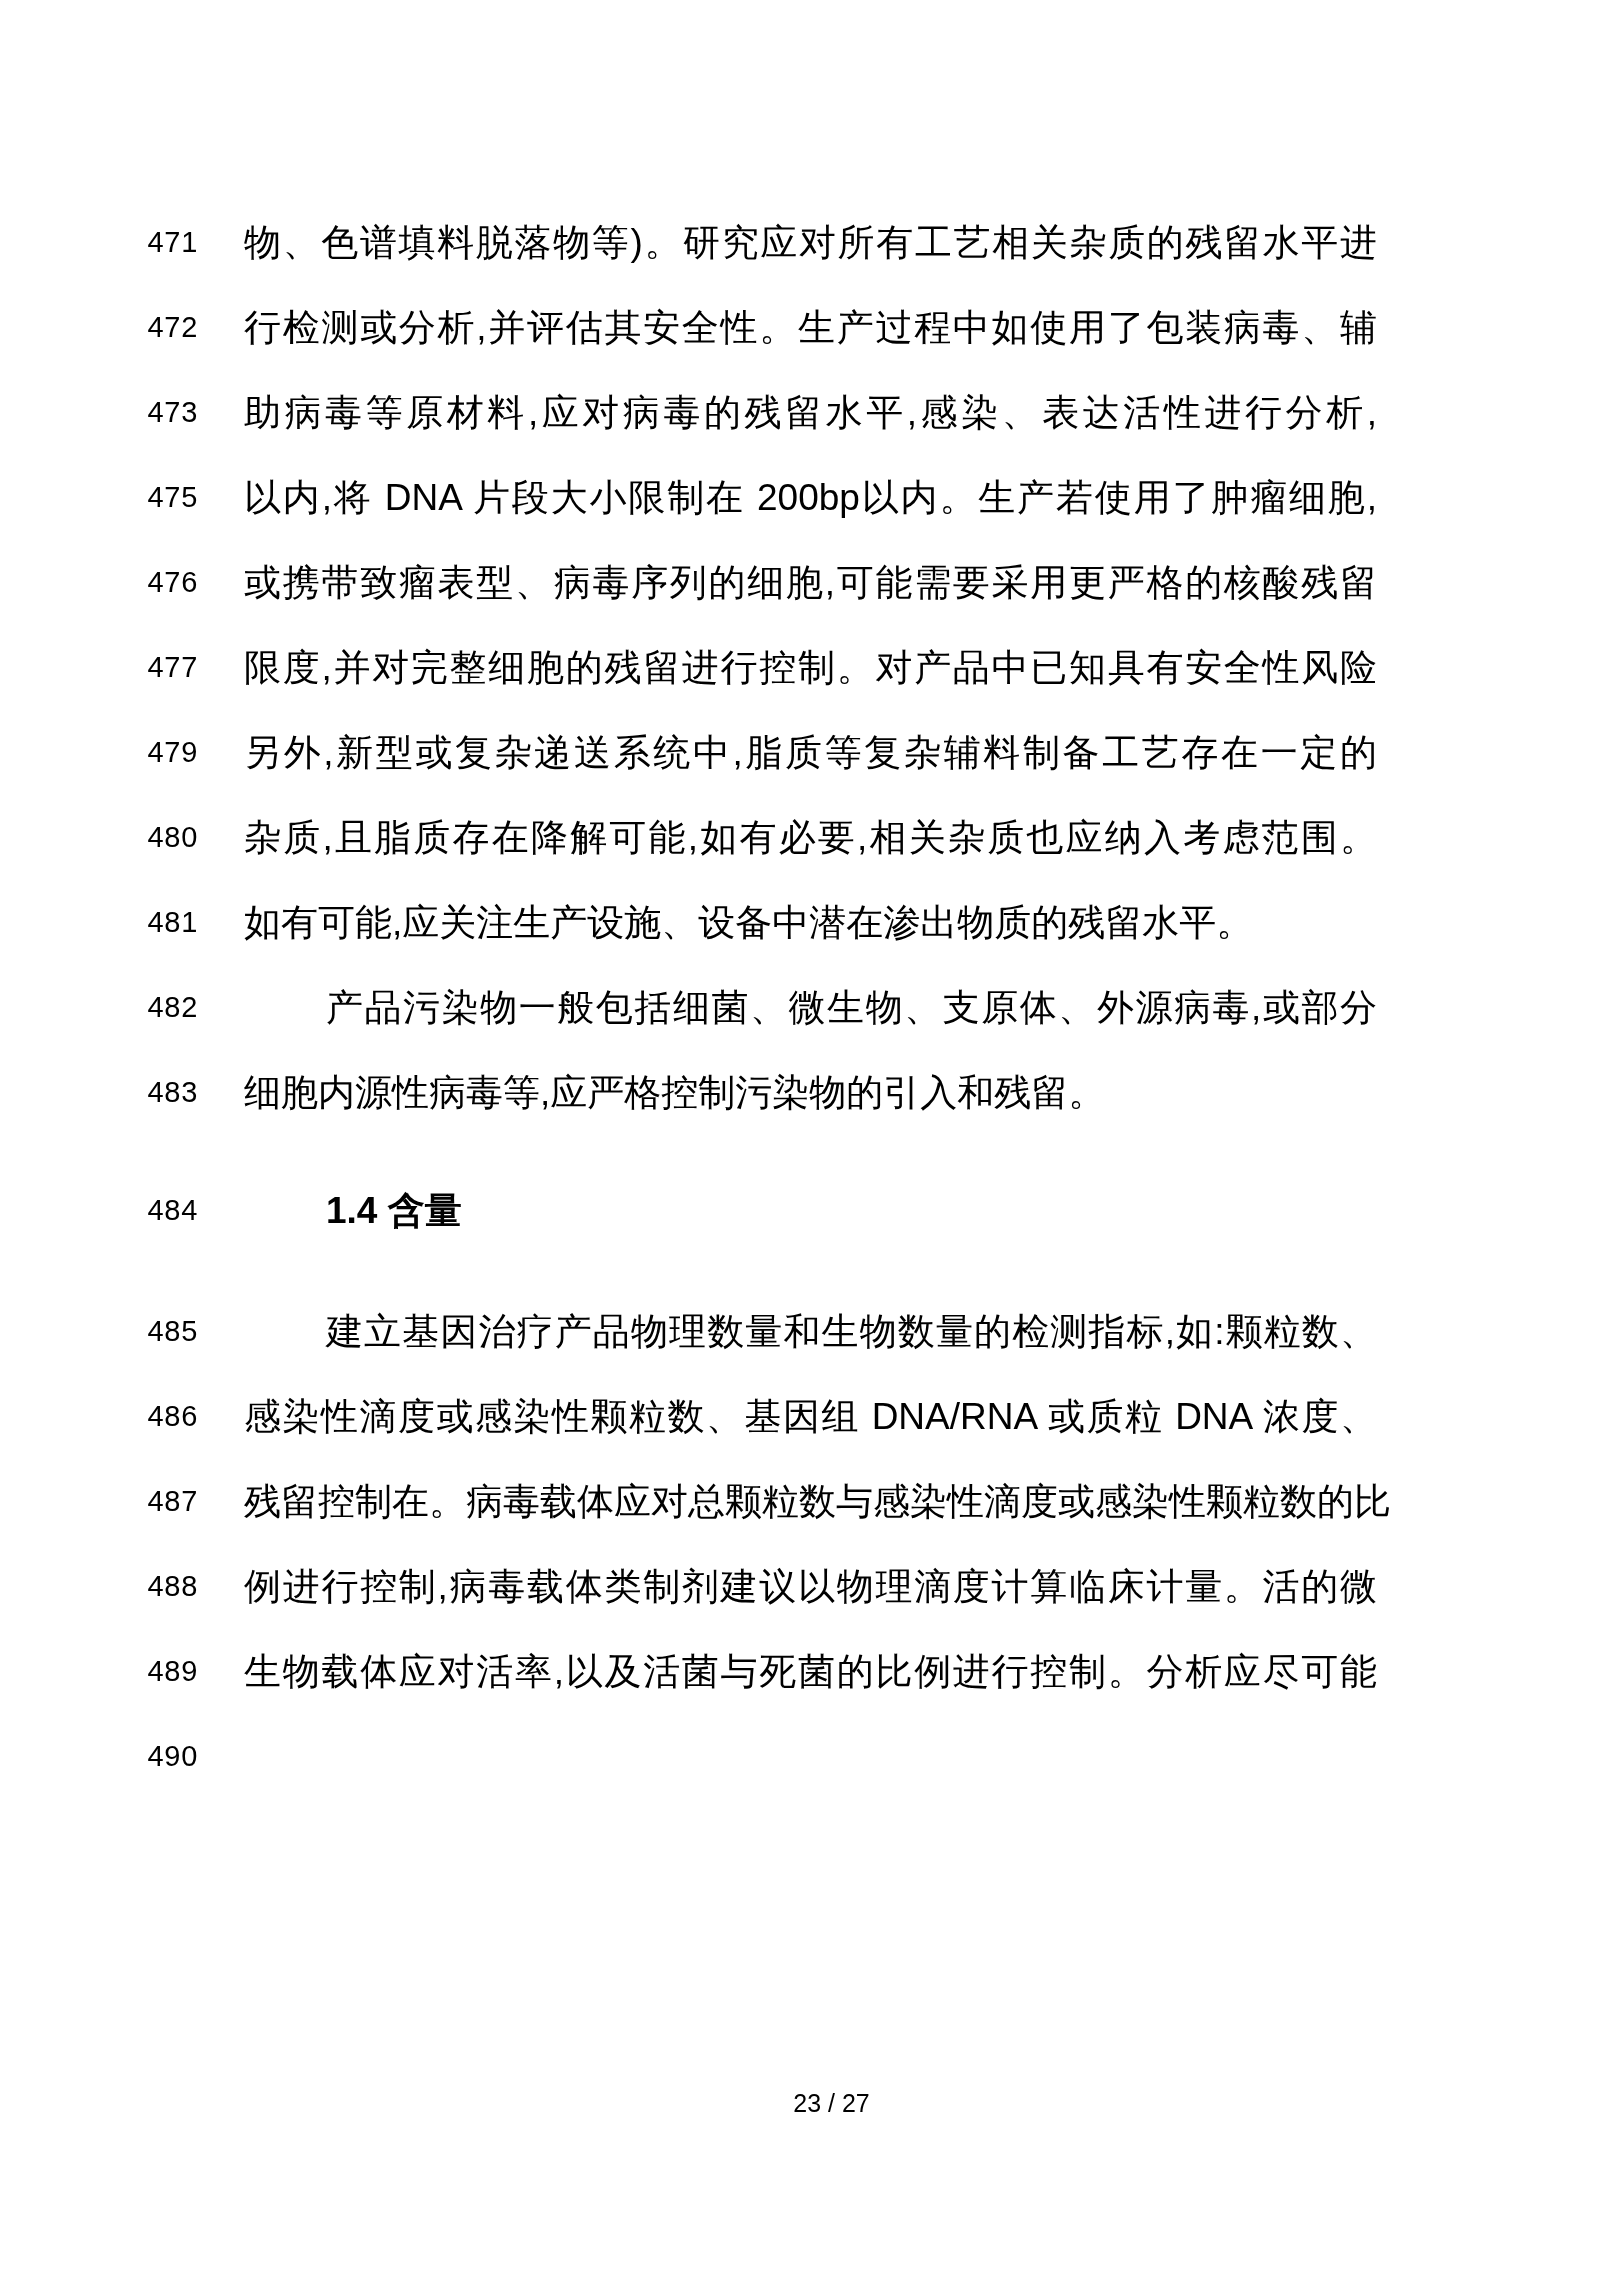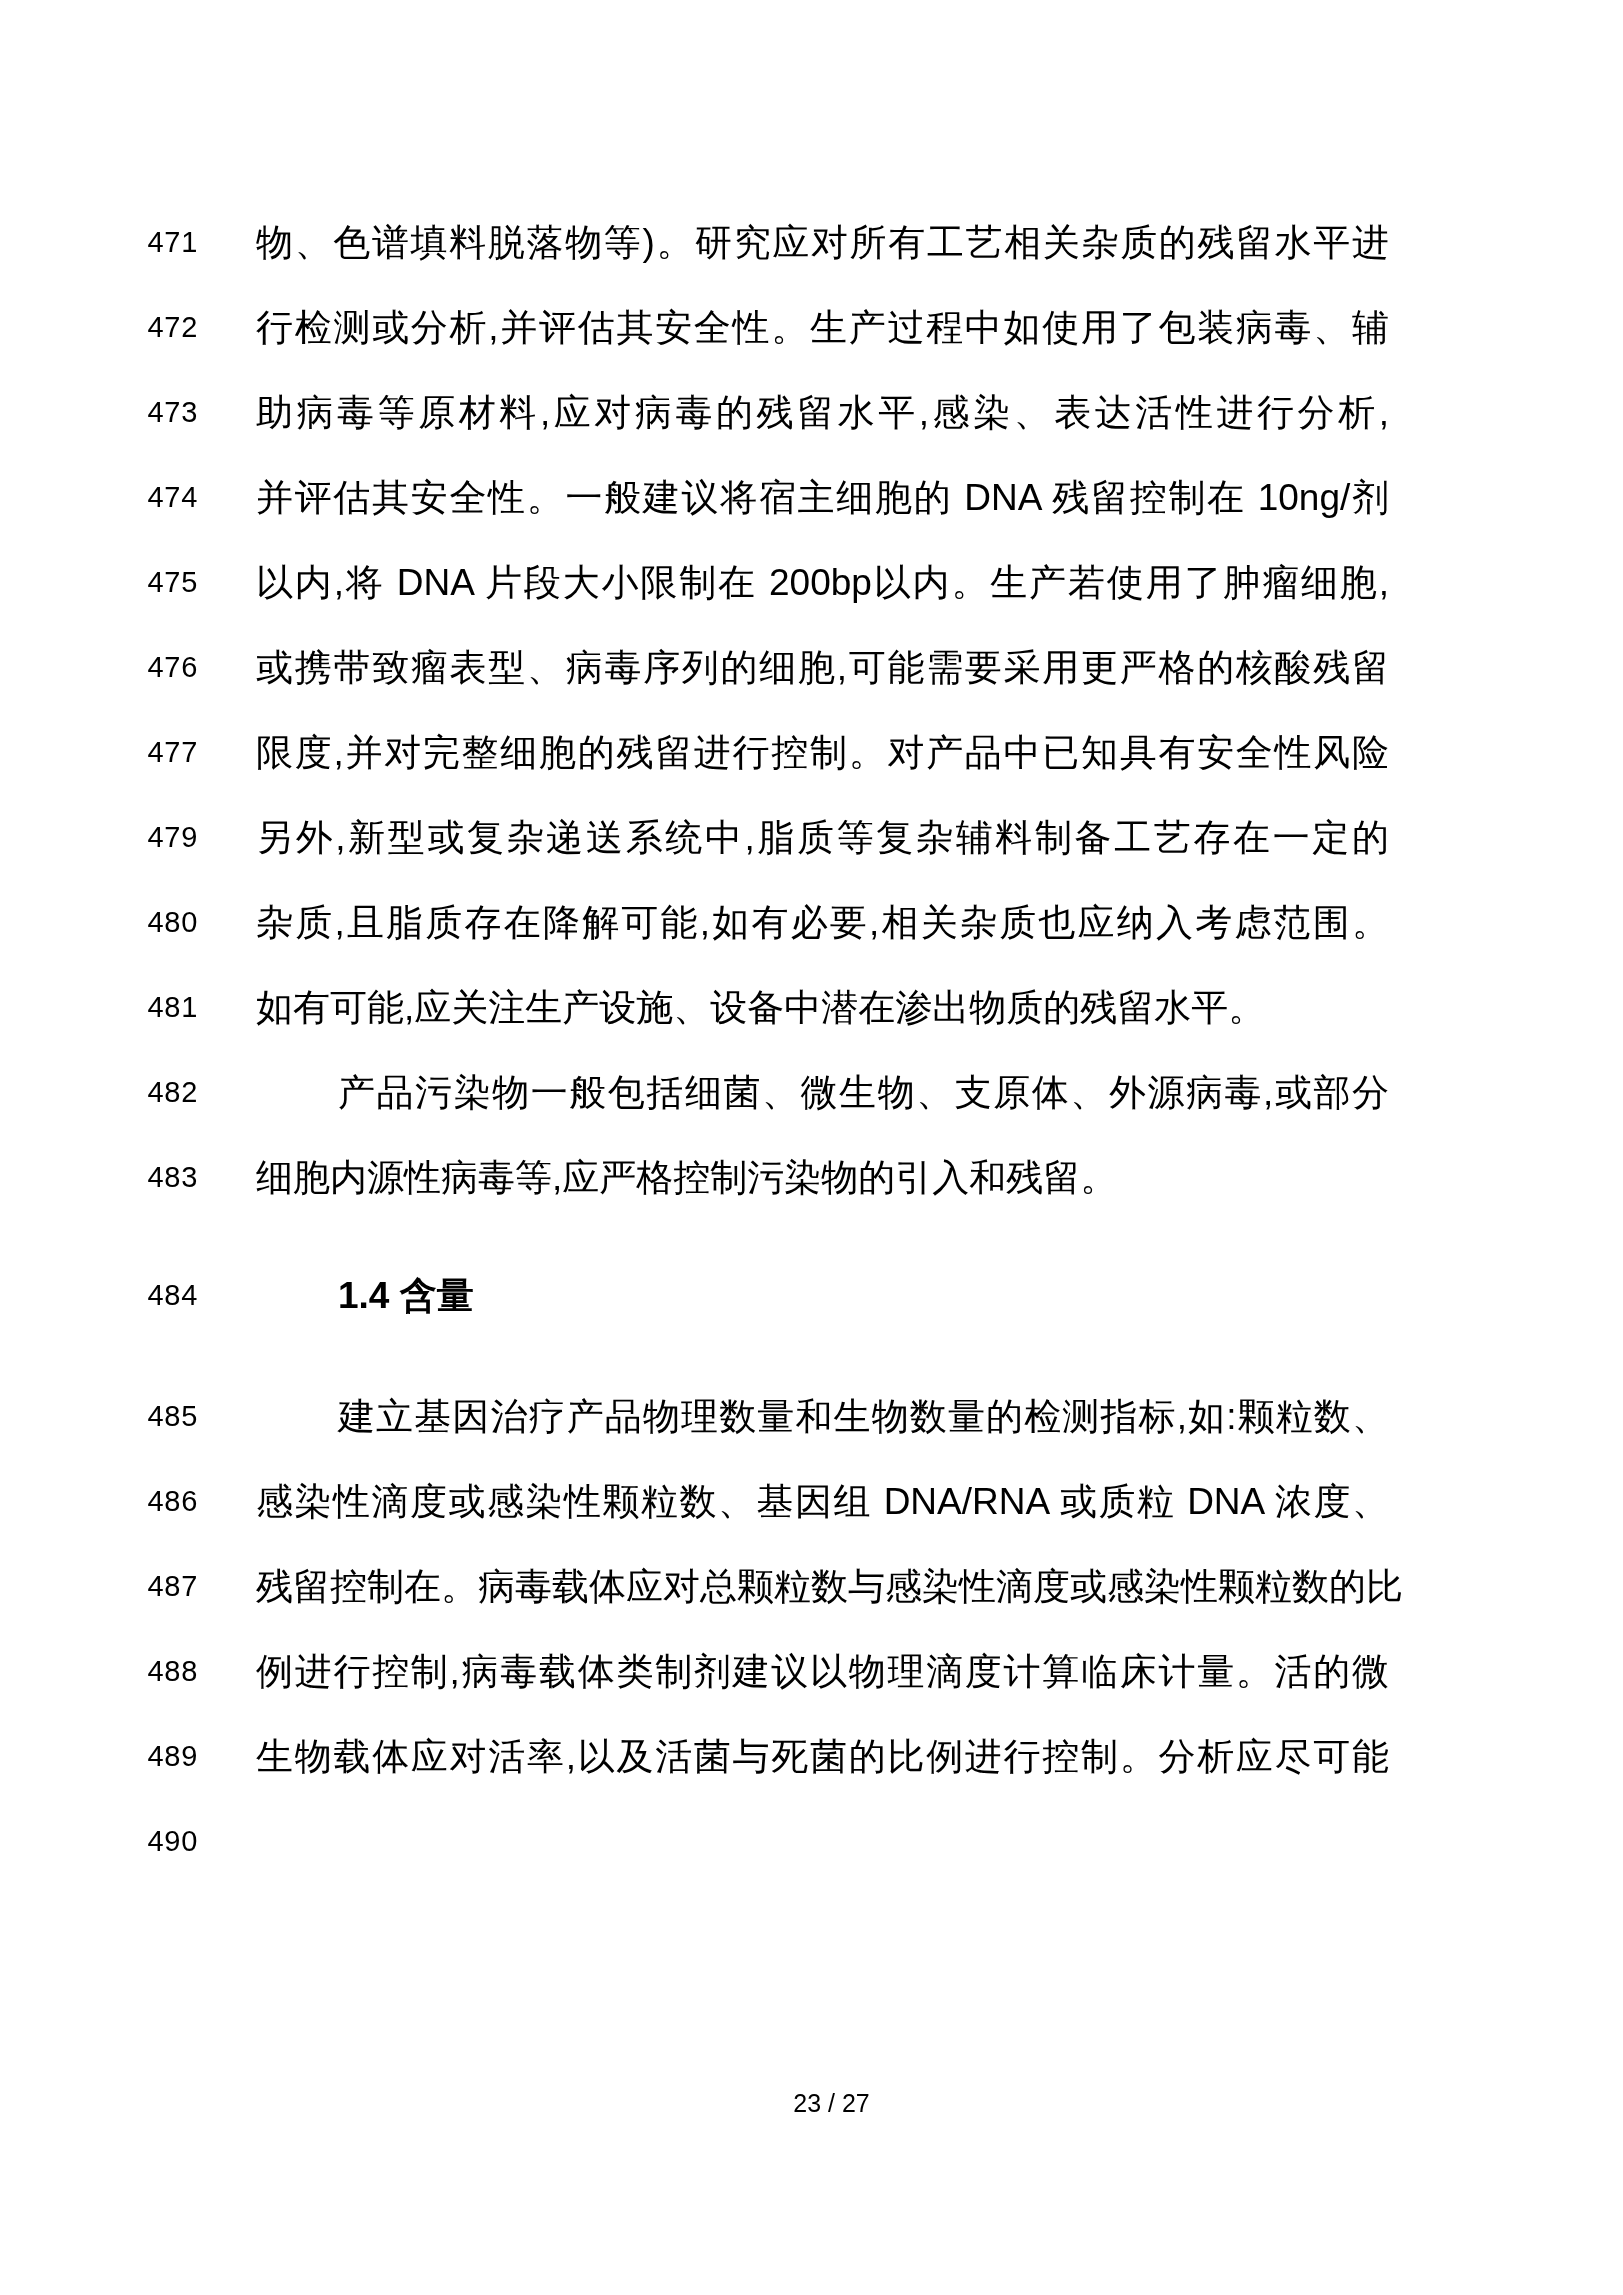--- a/index.html
+++ b/index.html
@@ -34,21 +34,21 @@
     top: 0;
     width: 198px;
     height: 85px;
     line-height: 85px;
     font-size: 29px;
     text-align: right;
     letter-spacing: 0.7px;
   }
   .row .text {
     position: absolute;
-    left: 256px;
+    left: 244px;
     top: 0;
     width: 1133px;
     height: 85px;
     line-height: 85px;
     font-size: 37px;
     text-align: justify;
     white-space: nowrap;
   }
   
   .row.justify .text {
@@ -94,24 +94,20 @@
         <span class="num">471</span>
         <div class="text">物、色谱填料脱落物等)。研究应对所有工艺相关杂质的残留水平进</div>
       </div>
       <div class="row justify">
         <span class="num">472</span>
         <div class="text">行检测或分析,并评估其安全性。生产过程中如使用了包装病毒、辅</div>
       </div>
       <div class="row justify">
         <span class="num">473</span>
         <div class="text">助病毒等原材料,应对病毒的残留水平,感染、表达活性进行分析,</div>
-      </div>
-      <div class="row justify">
-        <span class="num">474</span>
-        <div class="text">并评估其安全性。一般建议将宿主细胞的 DNA 残留控制在 10ng/剂</div>
       </div>
       <div class="row justify">
         <span class="num">475</span>
         <div class="text">以内,将 DNA 片段大小限制在 200bp以内。生产若使用了肿瘤细胞,</div>
       </div>
       <div class="row justify">
         <span class="num">476</span>
         <div class="text">或携带致瘤表型、病毒序列的细胞,可能需要采用更严格的核酸残留</div>
       </div>
       <div class="row justify">

